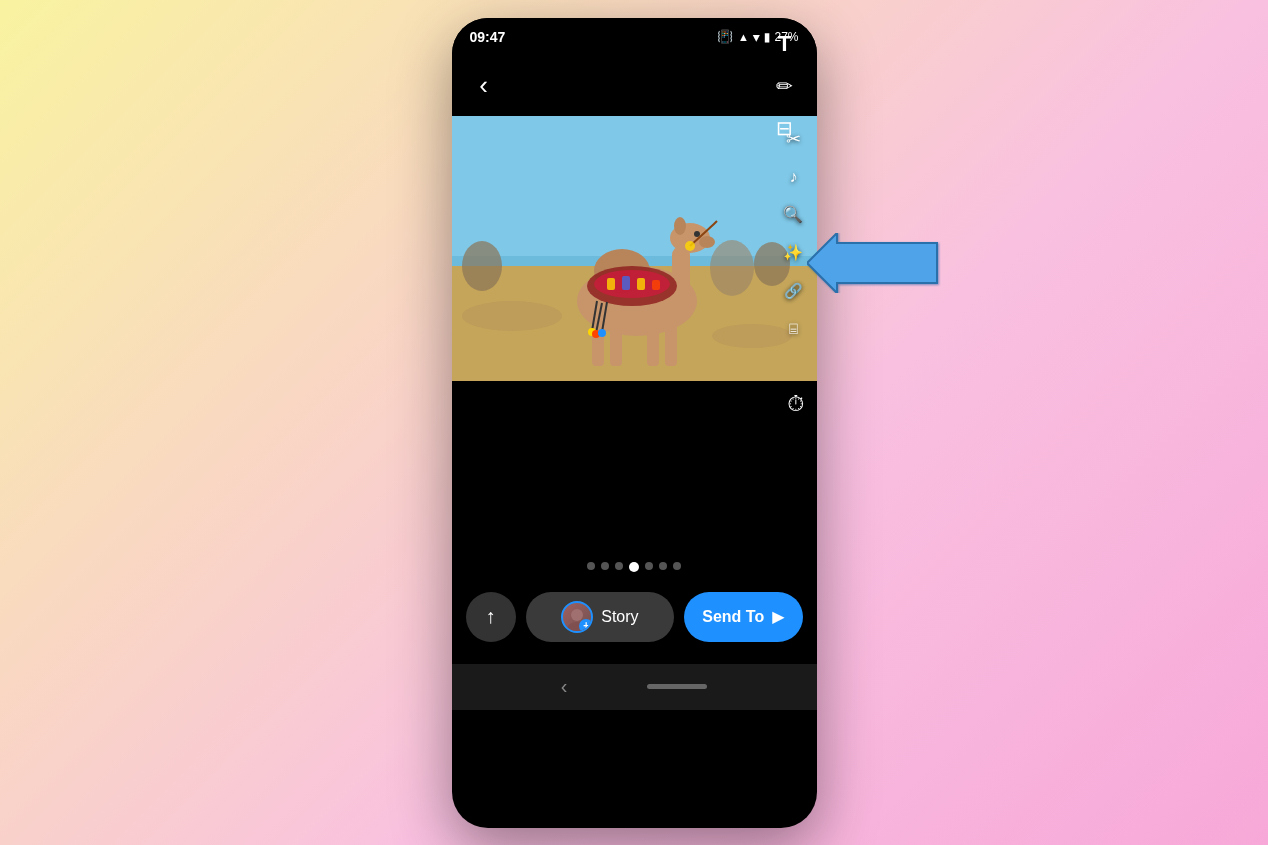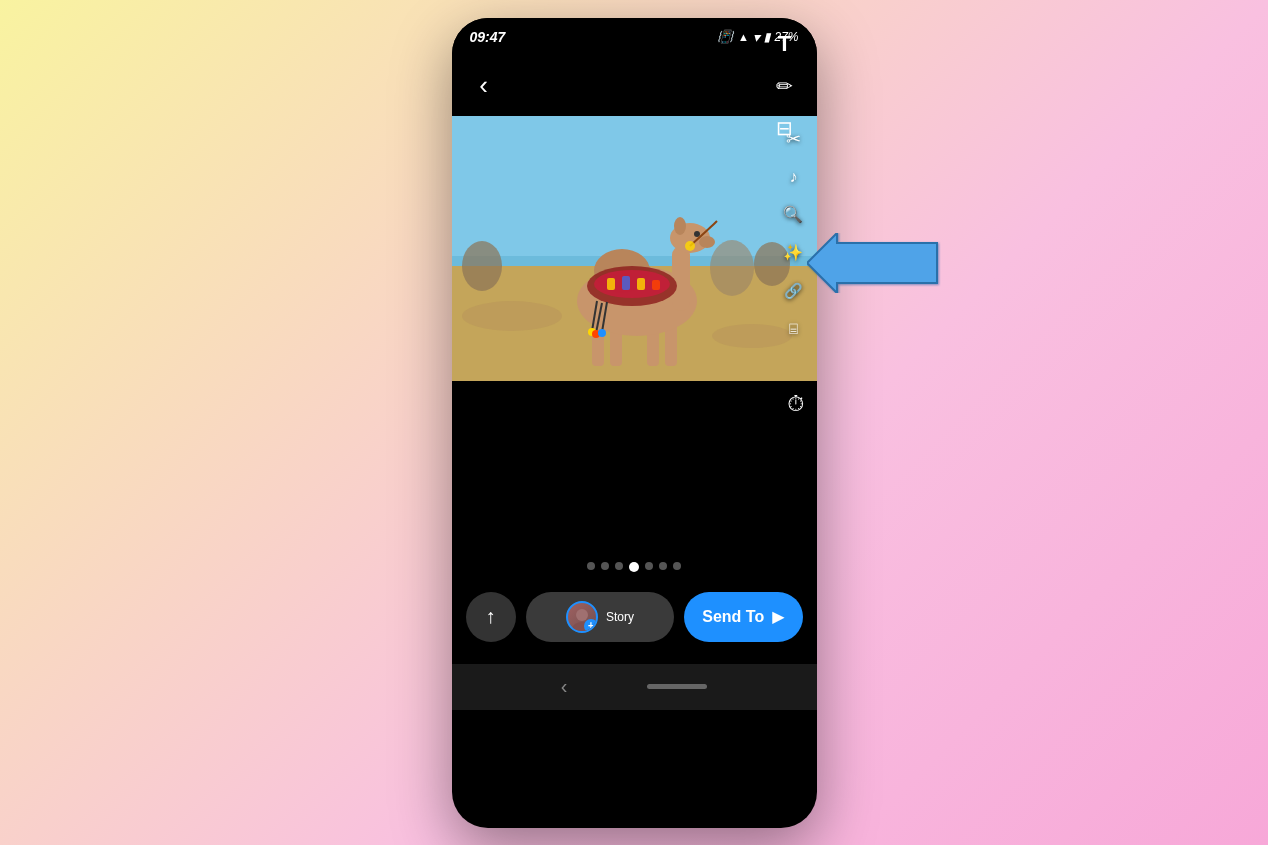--- a/index.html
+++ b/index.html
@@ -25,21 +25,20 @@
     
     .status-bar {
       height: 38px;
       background: #000;
       display: flex;
       align-items: center;
       justify-content: space-between;
       padding: 14px 18px;
       position: relative;
       z-index: 10;
-      font-style: italic;
     }
     .status-time {
       color: #fff;
       font-size: 14px;
       font-weight: 600;
     }
     .status-icons {
       display: flex;
       align-items: center;
       gap: 4px;
@@ -196,21 +195,21 @@
       border-radius: 50%;
       color: #fff;
       font-size: 10px;
       display: flex;
       align-items: center;
       justify-content: center;
       font-weight: bold;
     }
     .story-text {
       color: #fff;
-      font-size: 12px;
+      font-size: 16px;
       font-weight: 500;
     }
     .send-btn {
       height: 50px;
       background: #1e90ff;
       border-radius: 30px;
       display: flex;
       align-items: center;
       justify-content: center;
       gap: 8px;

